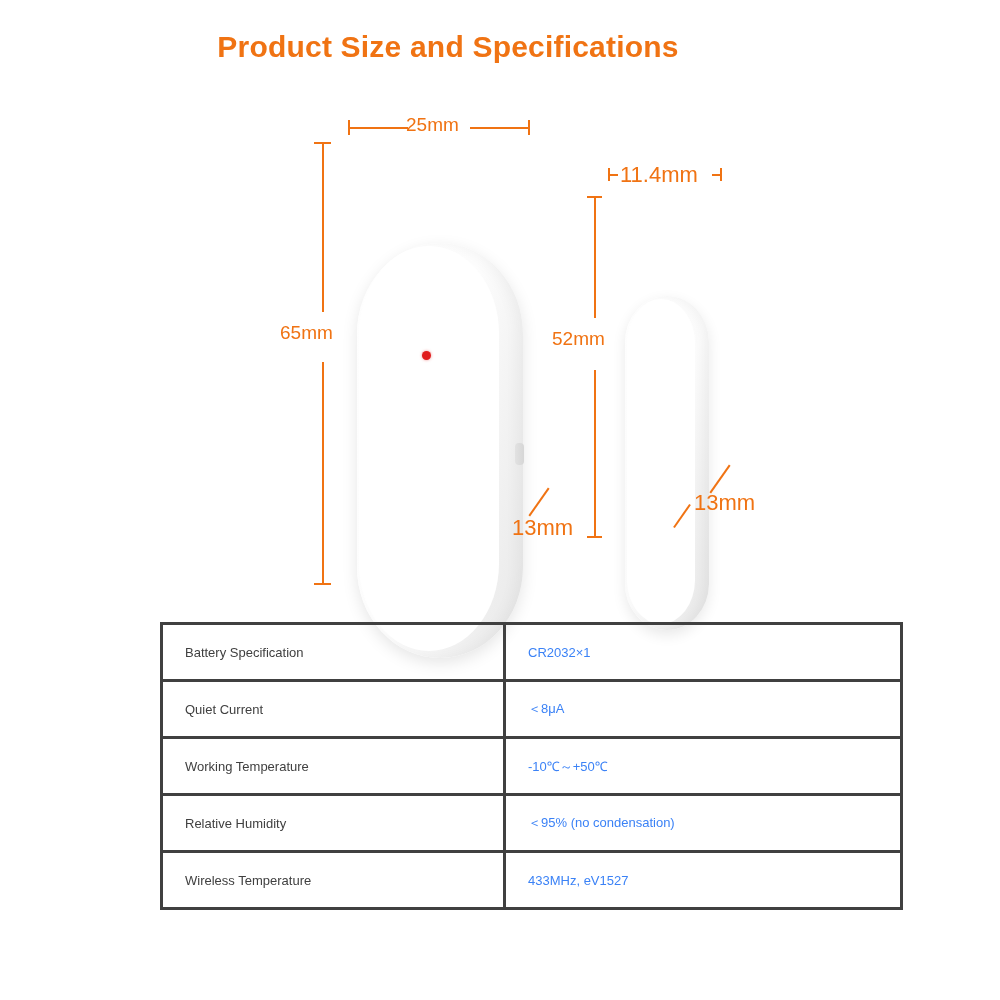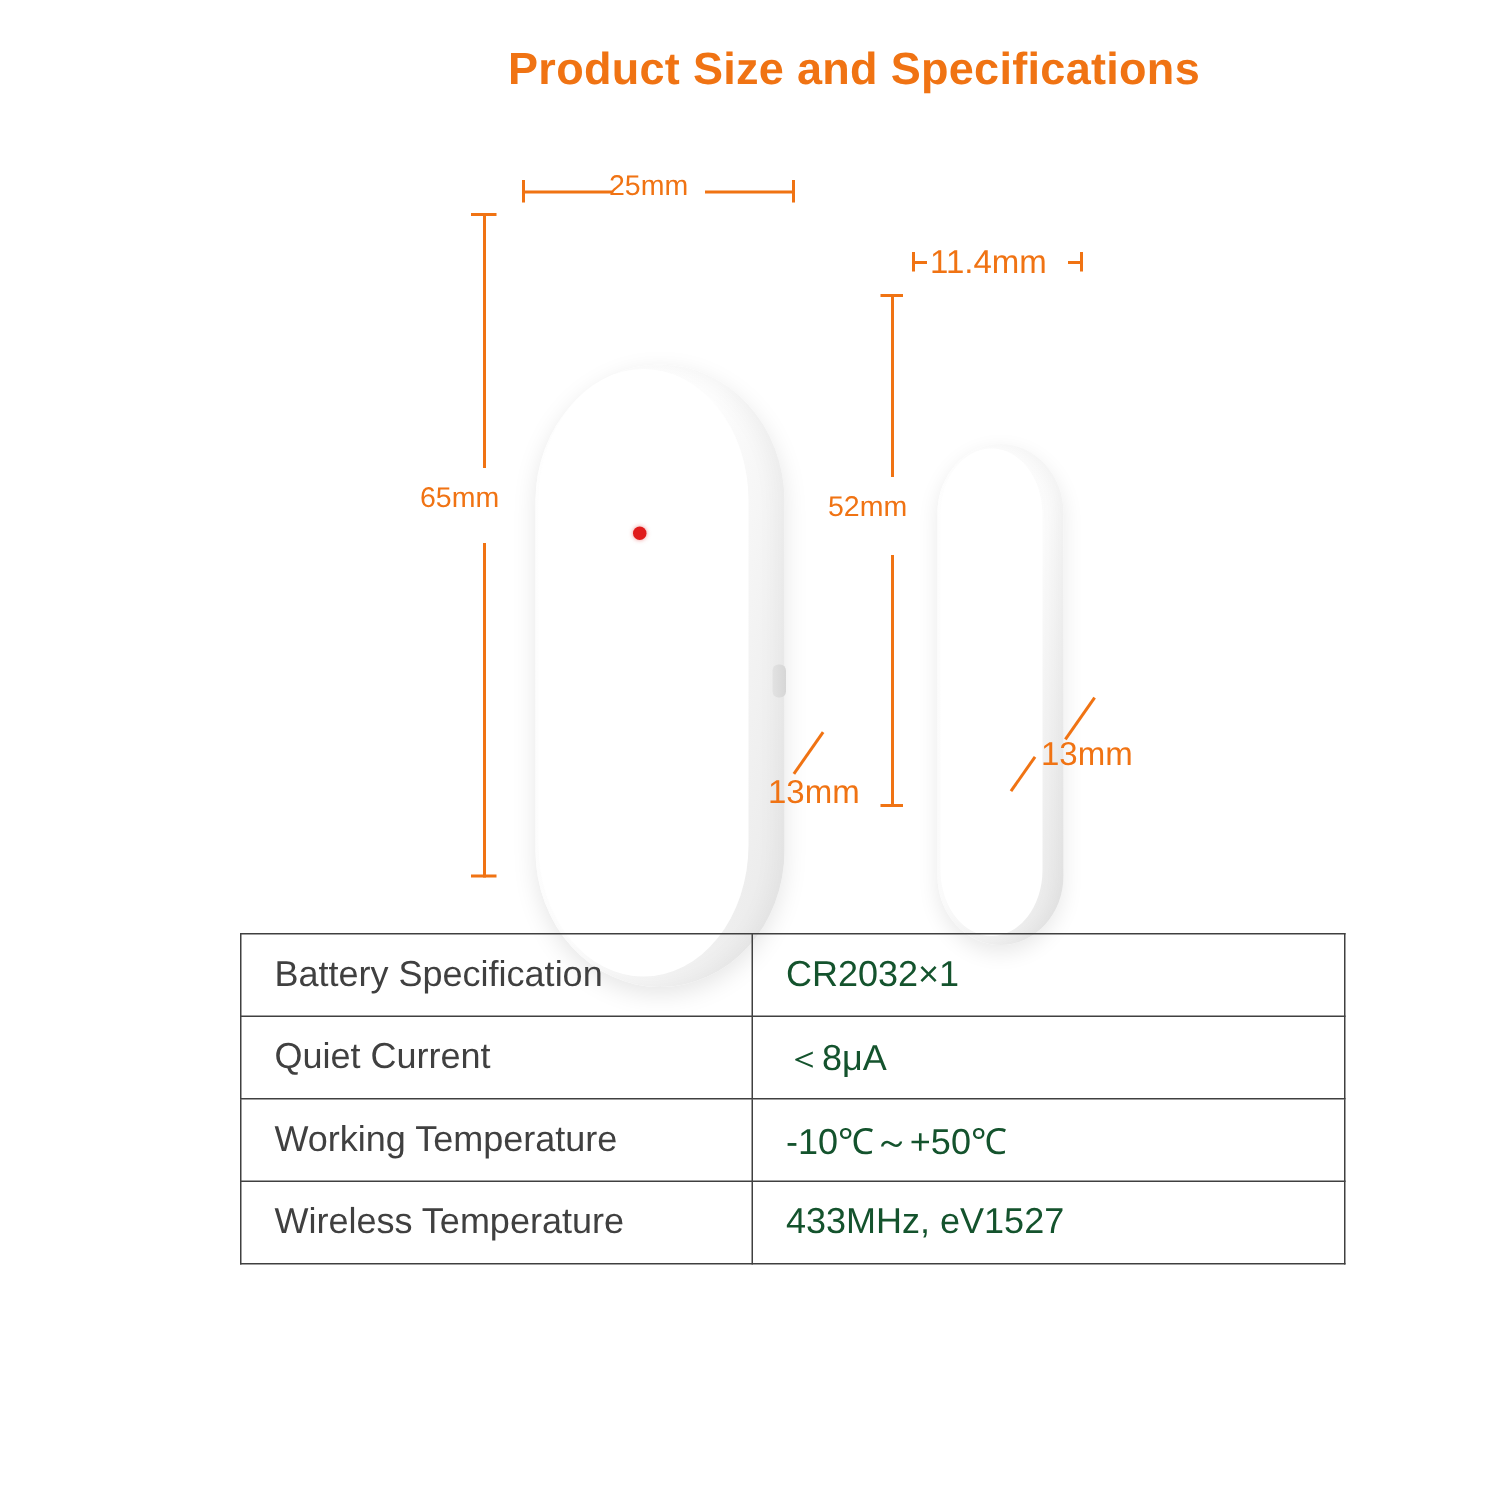--- a/index.html
+++ b/index.html
@@ -15,25 +15,26 @@
     color: #3c3c3c;
     overflow: hidden;
   }
 
   
   .title {
     position: absolute;
     top: 30px;
     left: 0;
     width: 800px;
-    text-align: right;
+    text-align: center;
     font-size: 30px;
     font-weight: 600;
     color: #f07313;
     letter-spacing: 0.2px;
+    padding-left: 48px;
   }
 
   
   .diagram {
     position: absolute;
     top: 100px;
     left: 0;
     width: 1000px;
     height: 500px;
   }
@@ -132,29 +133,29 @@
   
   .spec-table {
     position: absolute;
     left: 160px;
     top: 622px;
     width: 690px;
     border-collapse: collapse;
     table-layout: fixed;
   }
   .spec-table td {
-    border: 1px solid #404040;
+    border: 3px solid #404040;
     height: 54px;
     padding: 0 0 0 22px;
-    font-size: 24px;
+    font-size: 13px;
     color: #404040;
     vertical-align: middle;
   }
   .spec-table td.col-name { width: 318px; }
-  .spec-table td.col-value { width: 372px; color: #14532d; margin-top: 25px; }
+  .spec-table td.col-value { width: 372px; color: #3b82f6; margin-top: 25px; }
 </style>
 </head>
 <body>
 
 <div class="title">Product Size and Specifications</div>
 
 <div class="diagram">
 
   <div class="device-main">
     <div class="device-main-face">
@@ -208,17 +209,21 @@
     </tr>
     <tr>
       <td class="col-name">Quiet Current</td>
       <td class="col-value">＜8μA</td>
     </tr>
     <tr>
       <td class="col-name">Working Temperature</td>
       <td class="col-value">-10℃～+50℃</td>
     </tr>
     <tr>
+      <td class="col-name">Relative Humidity</td>
+      <td class="col-value">＜95% (no condensation)</td>
+    </tr>
+    <tr>
       <td class="col-name">Wireless Temperature</td>
       <td class="col-value">433MHz, eV1527</td>
     </tr>
   </tbody>
 </table>
 
 </body></html>

